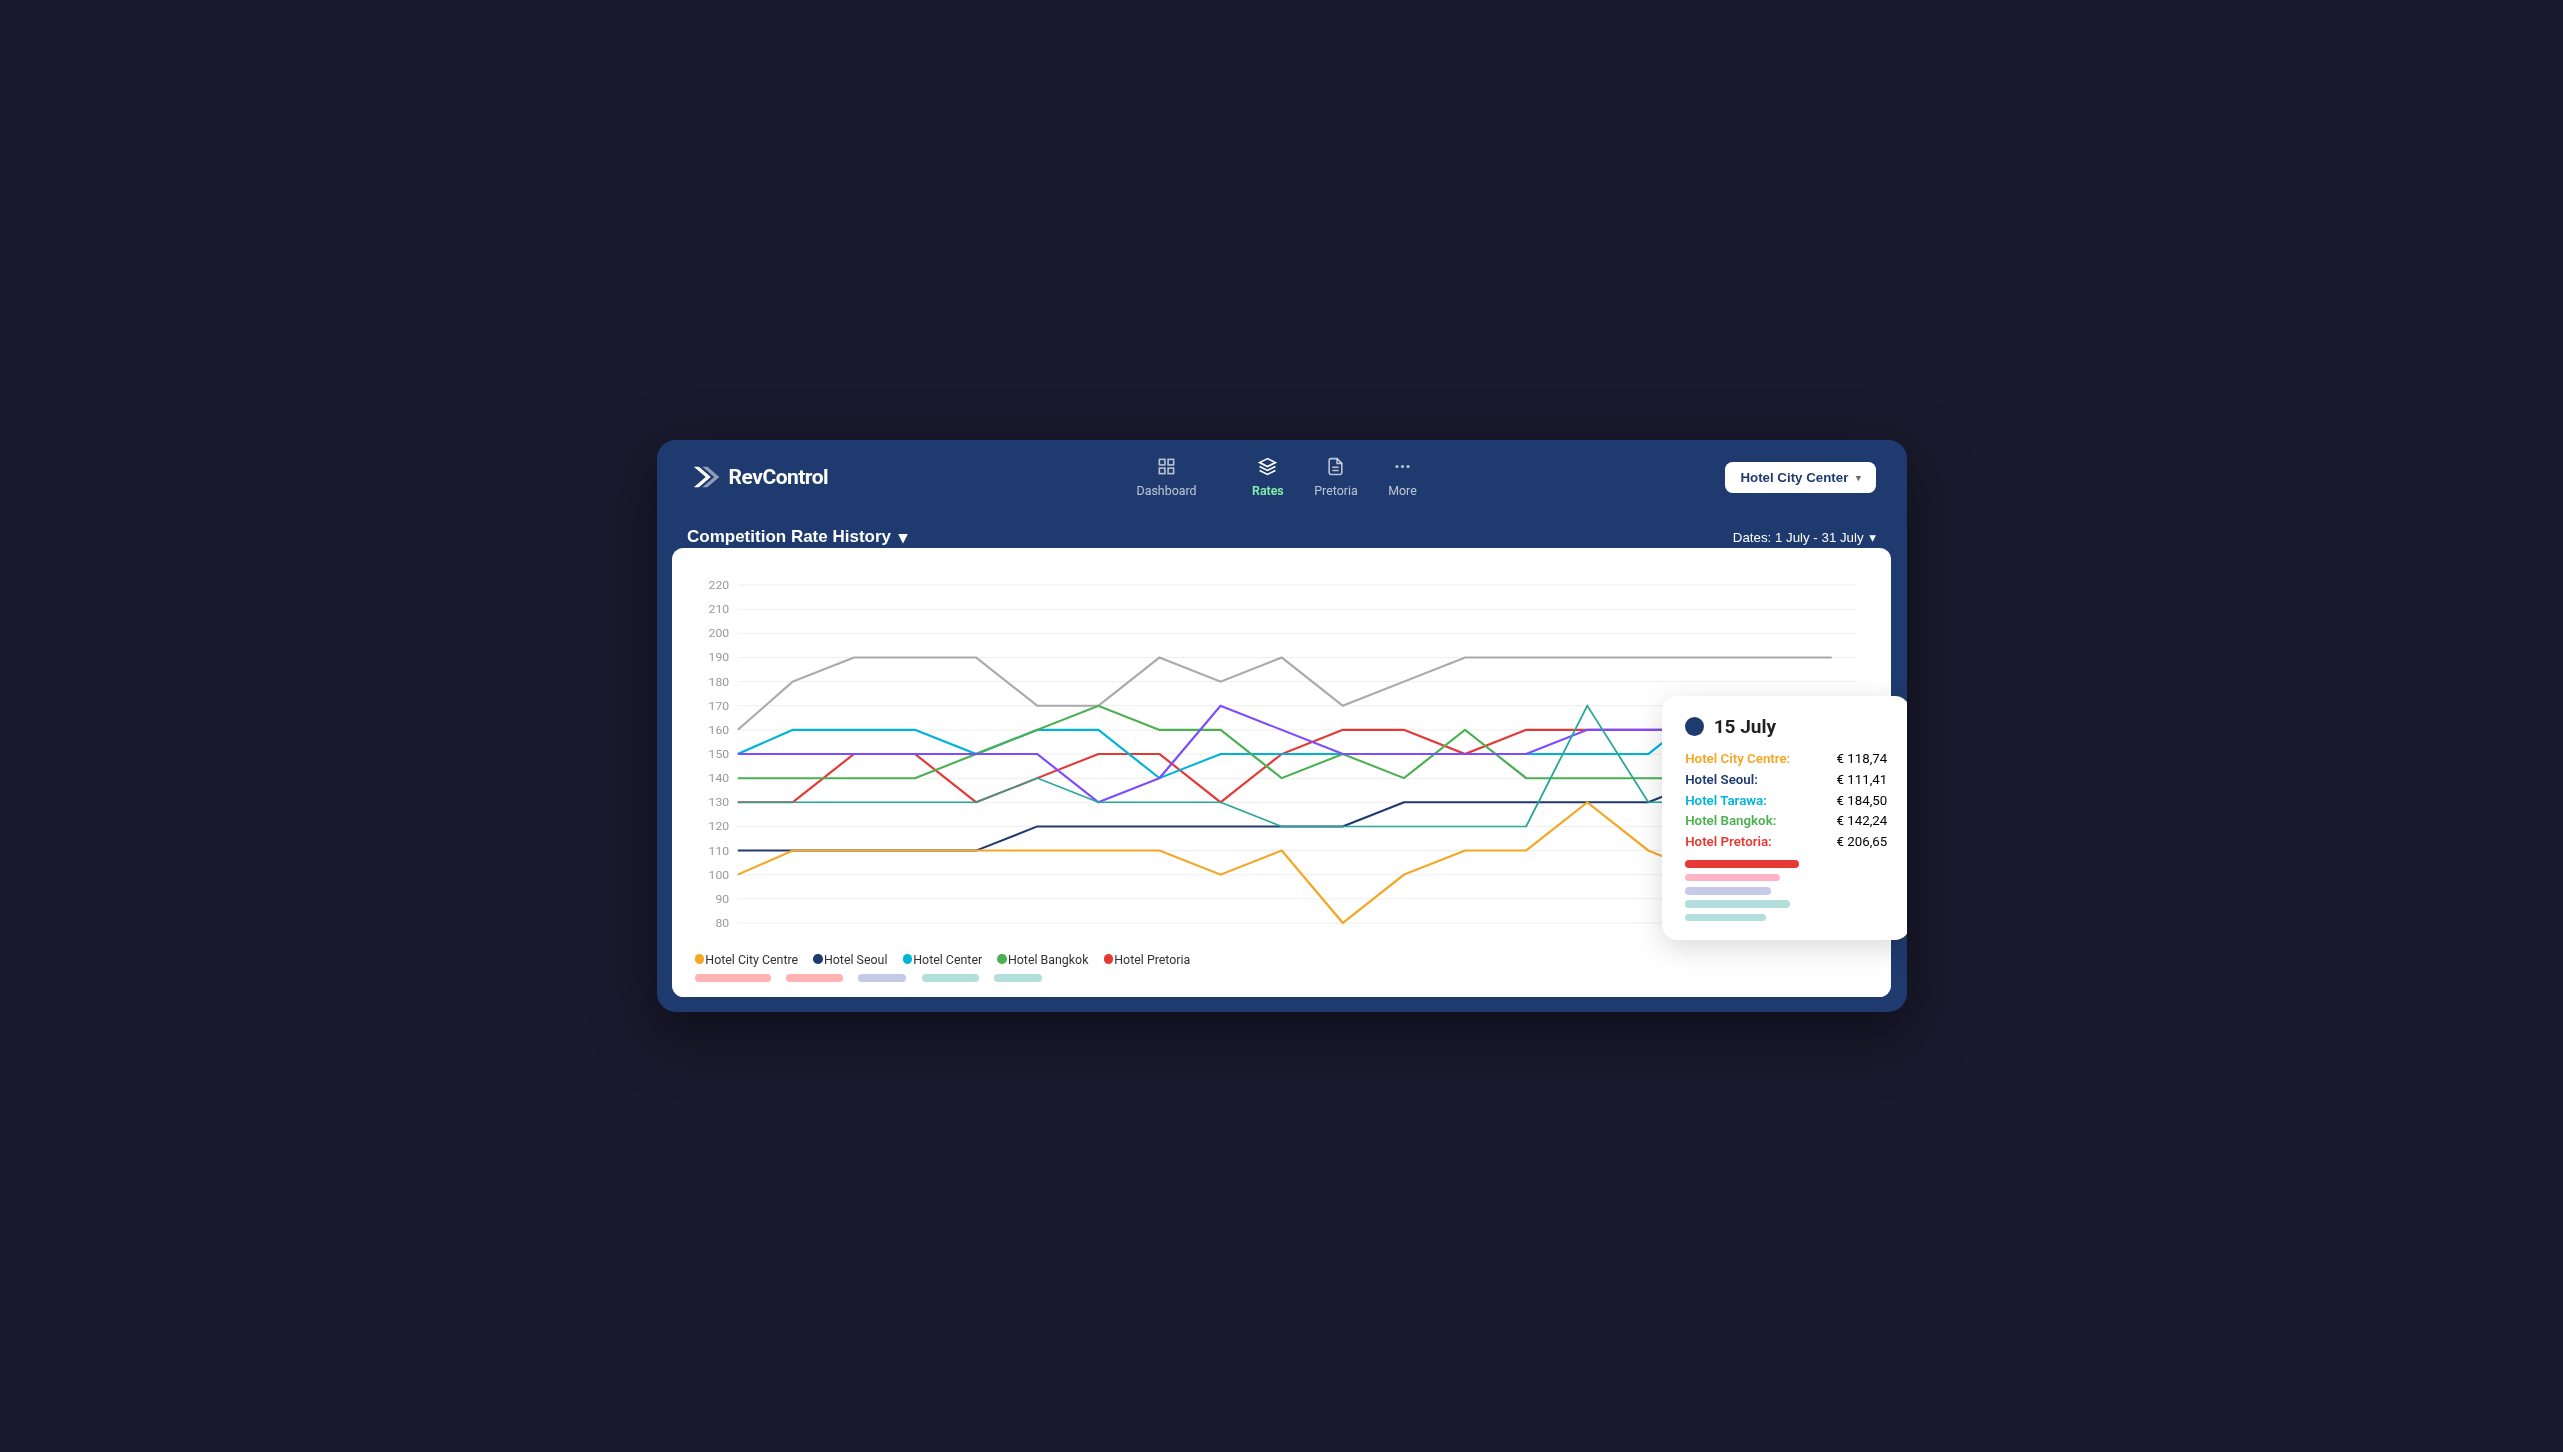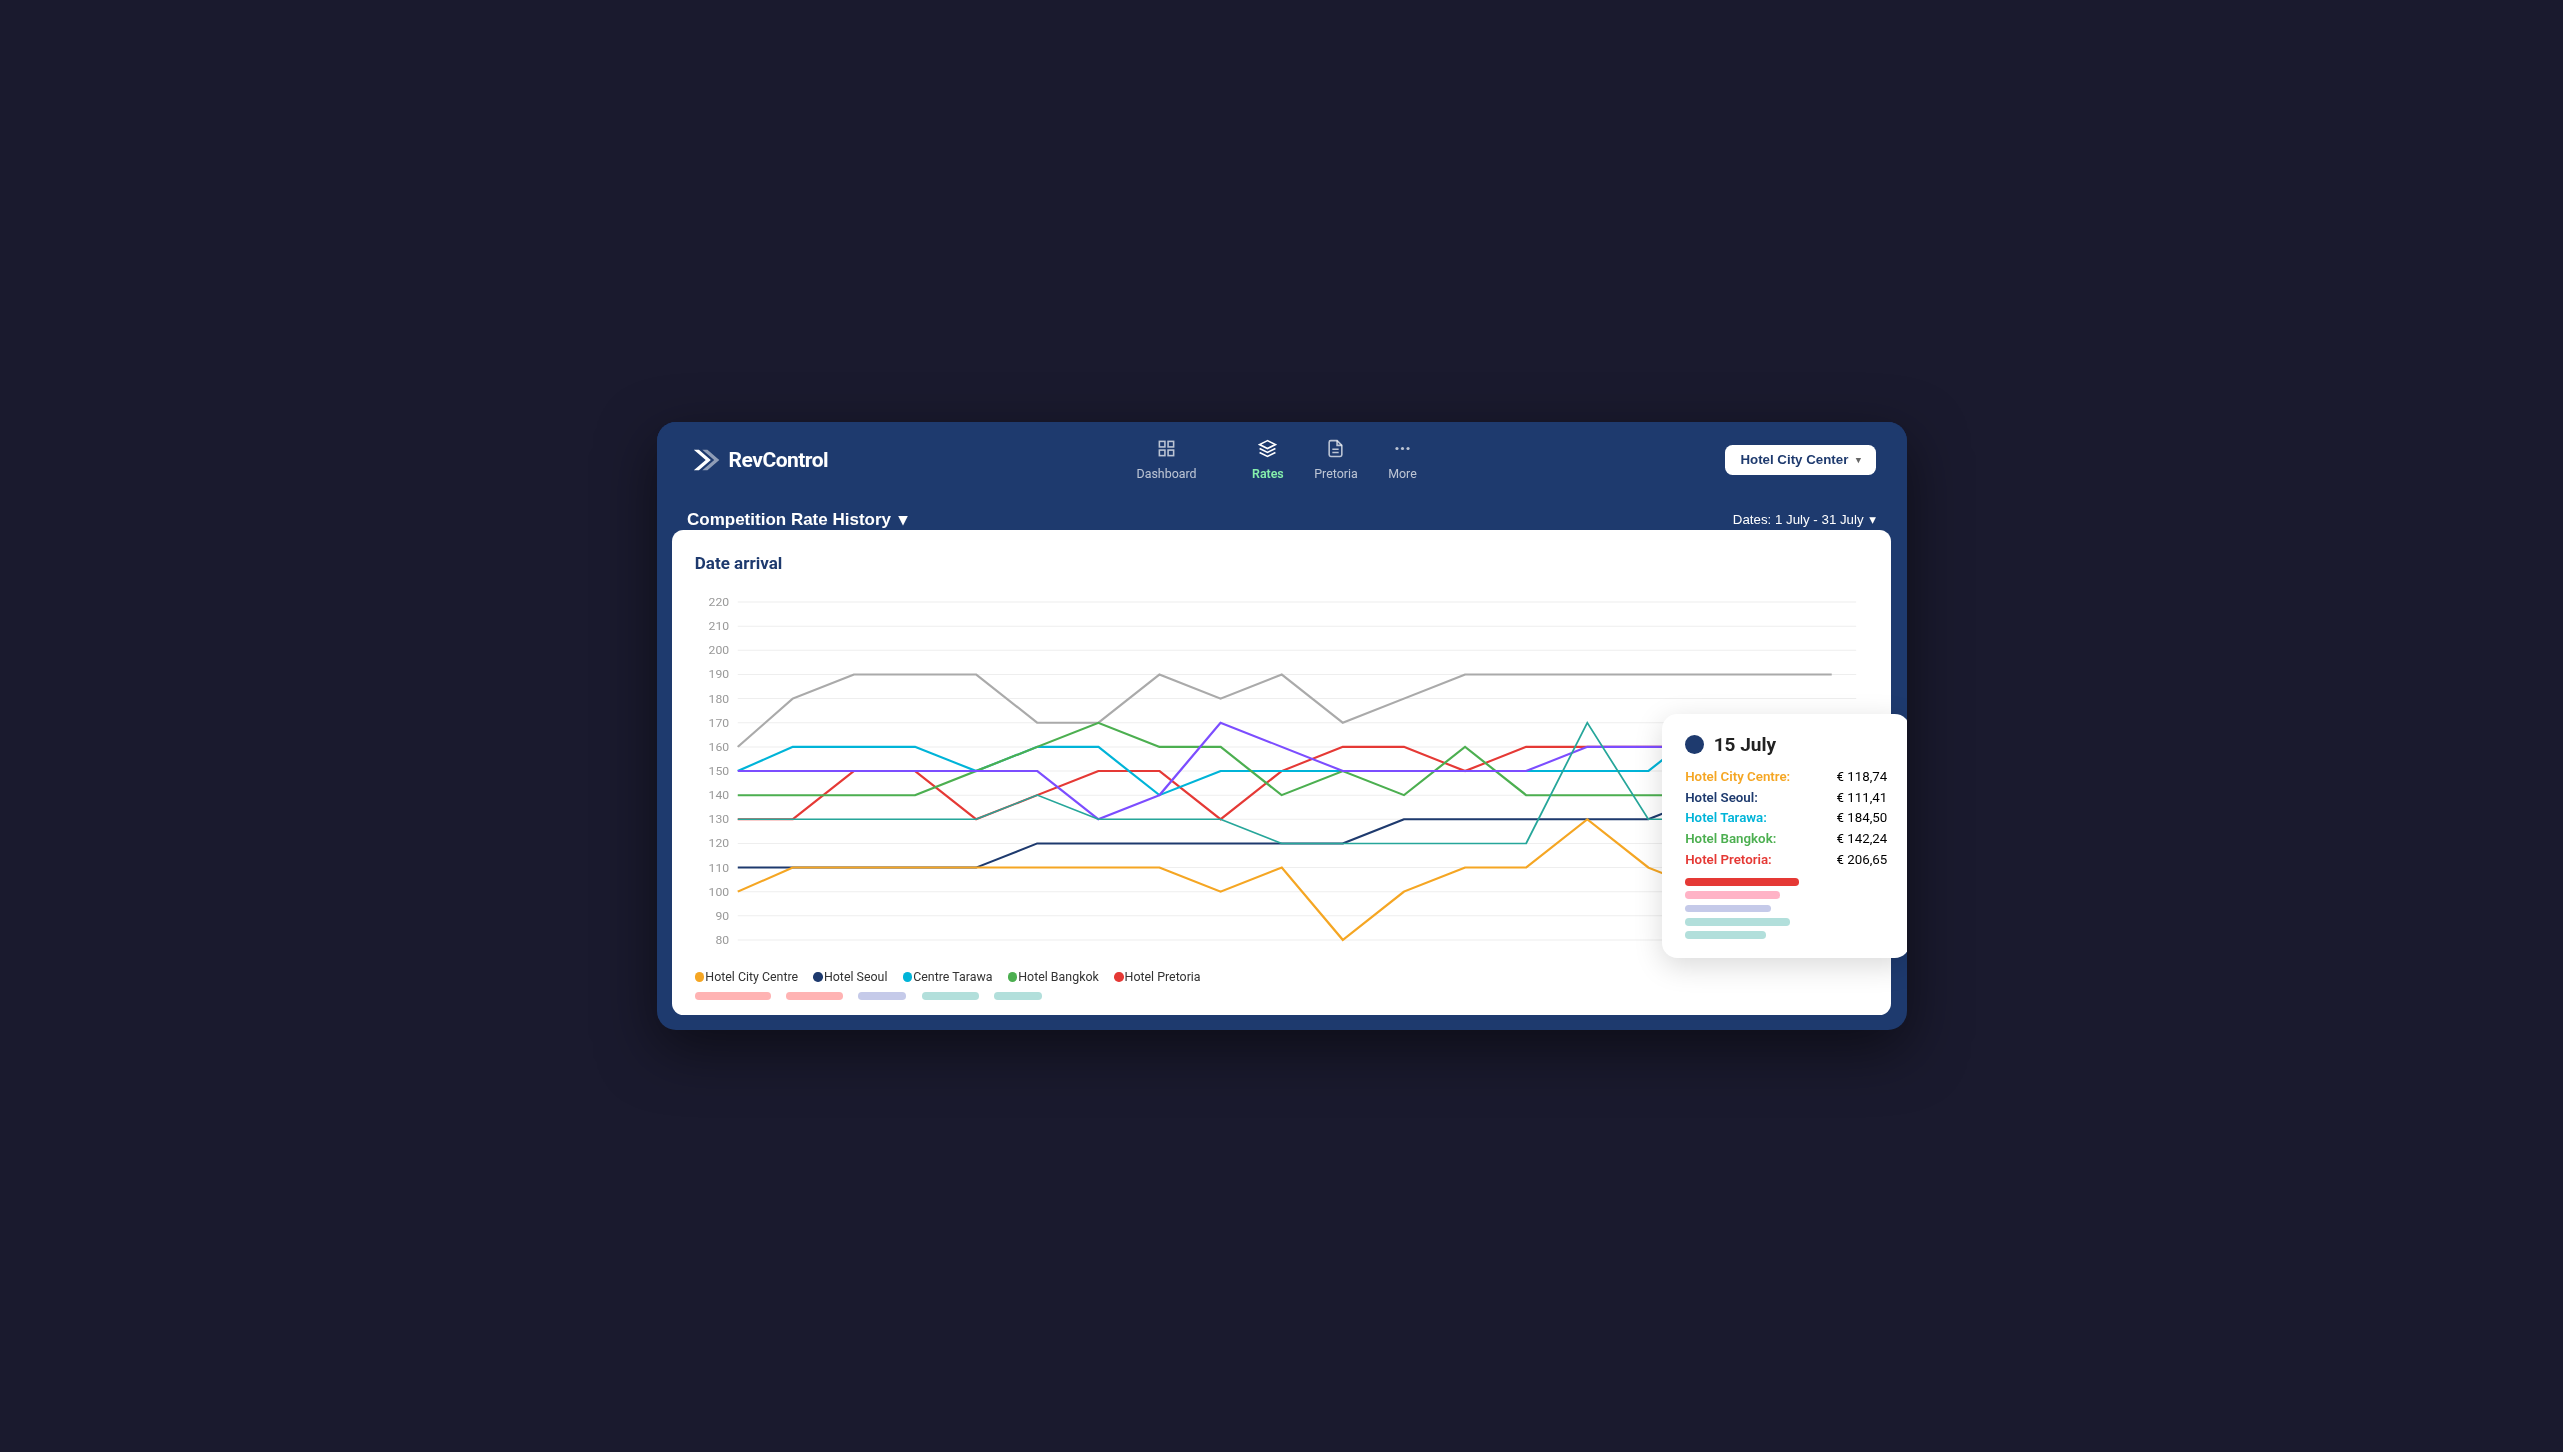--- a/index.html
+++ b/index.html
@@ -290,21 +290,20 @@
       <span>Competition Rate History</span>
       <span>▾</span>
     </button>
     <button class="dates-btn">
       <span>Dates: 1 July - 31 July</span>
       <span>▾</span>
     </button>
   </div>
 
   <div class="chart-card">
-    <div class="chart-title">Date arrival</div>
 
     <div class="chart-area">
       <svg viewBox="0 0 960 360" preserveAspectRatio="none">
 
         <text x="28" y="18" font-size="10" fill="#999" text-anchor="end">220</text>
         <text x="28" y="42" font-size="10" fill="#999" text-anchor="end">210</text>
         <text x="28" y="66" font-size="10" fill="#999" text-anchor="end">200</text>
         <text x="28" y="90" font-size="10" fill="#999" text-anchor="end">190</text>
         <text x="28" y="114" font-size="10" fill="#999" text-anchor="end">180</text>
         <text x="28" y="138" font-size="10" fill="#999" text-anchor="end">170</text>
@@ -356,21 +355,21 @@
       <div class="legend-item">
         <div class="legend-dot" style="background:#f5a623;"></div>
         <span>Hotel City Centre</span>
       </div>
       <div class="legend-item">
         <div class="legend-dot" style="background:#1e3a6e;"></div>
         <span>Hotel Seoul</span>
       </div>
       <div class="legend-item">
         <div class="legend-dot" style="background:#00b4d8;"></div>
-        <span>Centre Tarawa</span>
+        <span>Hotel Center</span>
       </div>
       <div class="legend-item">
         <div class="legend-dot" style="background:#4caf50;"></div>
         <span>Hotel Bangkok</span>
       </div>
       <div class="legend-item">
         <div class="legend-dot" style="background:#e53935;"></div>
         <span>Hotel Pretoria</span>
       </div>
     </div>

